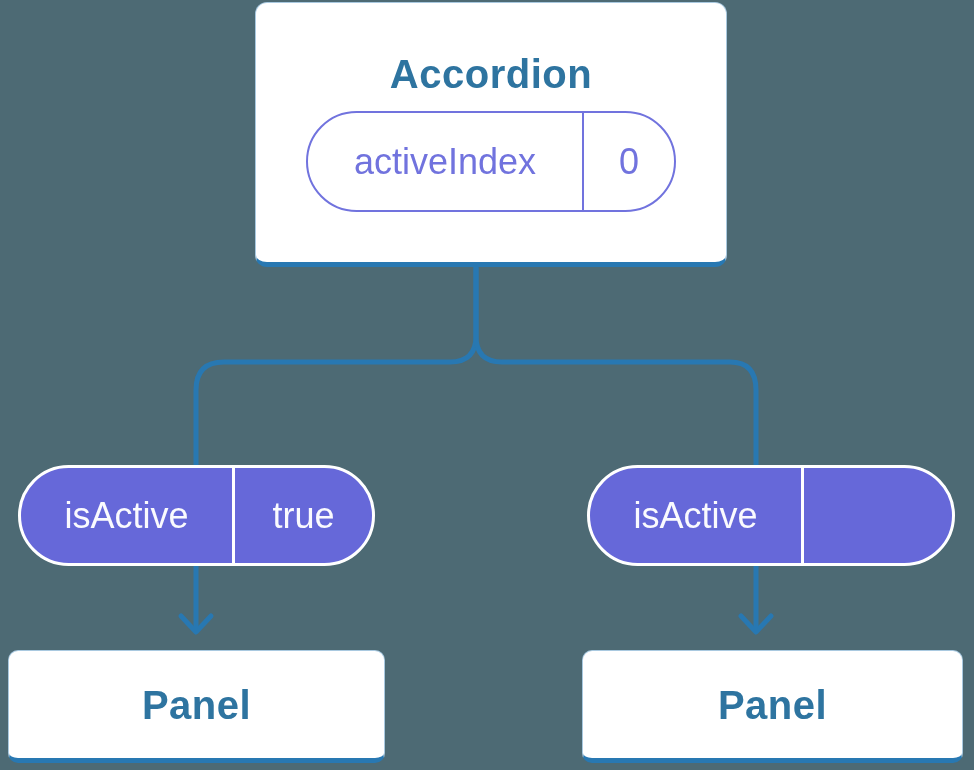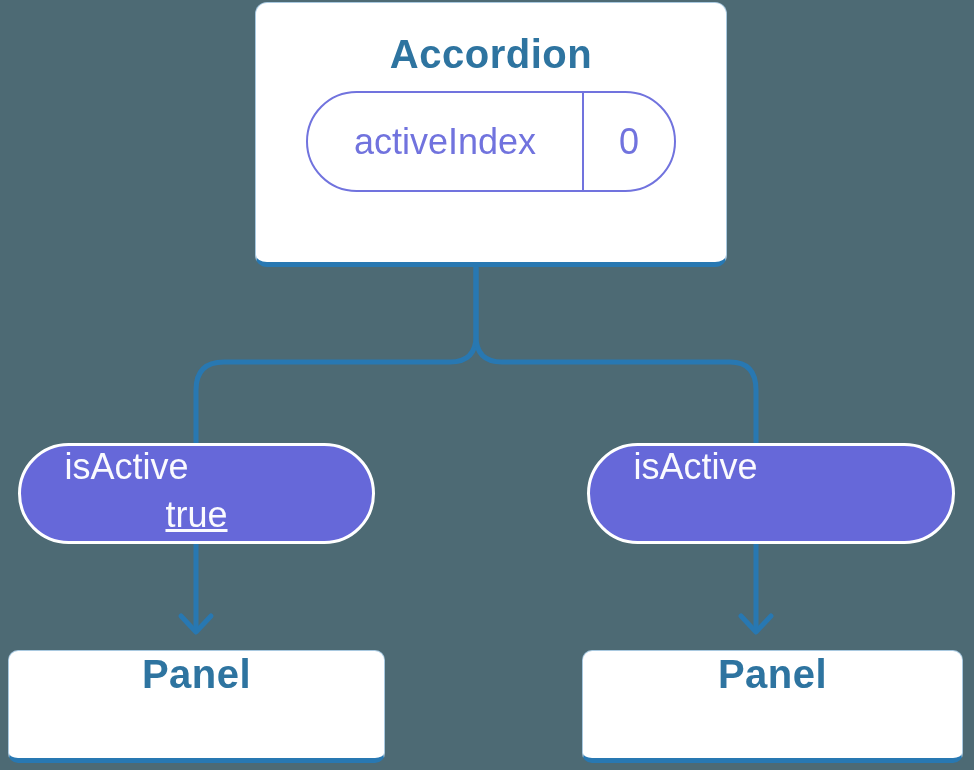--- a/index.html
+++ b/index.html
@@ -46,27 +46,27 @@
     border-bottom: 5px solid var(--line-blue);
     border-radius: 12px;
     display: flex;
     flex-direction: column;
     align-items: center;
     justify-content: flex-start;
   }
   .accordion-card {
     left: 255px; top: 2px;
     width: 472px; height: 265px;
-    padding-top: 28px;
+    padding-top: 48px;
   }
   .panel-card {
     top: 650px;
     height: 113px;
     border-radius: 10px;
-    justify-content: flex-start;
+    justify-content: center;
   }
   .panel-card.left  { left: 8px;   width: 377px; }
   .panel-card.right { left: 582px; width: 381px; }
 
   .card-title {
     font-size: 40px;
     font-weight: 600;
     color: var(--node-text-blue);
     line-height: 46px;
     letter-spacing: 0.5px;
@@ -97,32 +97,31 @@
   }
   .pill.state-pill .cell.key { width: 274px; }
   .pill.state-pill .cell.value { flex: 1; }
   .pill.state-pill .divider {
     width: 2px;
     background: var(--purple-accent);
   }
   
   .pill.prop-pill {
     position: absolute;
-    top: 443px;
+    top: 465px;
     background: var(--purple-fill);
     border: 3px solid var(--card-bg);
     color: var(--pill-text-light);
-    flex-direction: column;
   }
   .pill.prop-pill .divider {
     width: 3px;
     background: var(--card-bg);
   }
   .pill.prop-pill .cell.key { width: 211px; }
-  .pill.prop-pill .cell.value { flex: 1; text-decoration: underline; }
+  .pill.prop-pill .cell.value { flex: 1; }
   .pill.prop-pill.left  { left: 18px;  width: 357px; }
   .pill.prop-pill.right { left: 587px; width: 368px; }
 </style>
 </head>
 <body>
 
 <div class="canvas">
 
   <svg class="connectors" viewBox="0 0 974 770" xmlns="http://www.w3.org/2000/svg" aria-hidden="true">
     <path class="connector-line" d="M476 268 V336 Q476 362 450 362 H224 Q196 362 196 390 V630"></path>

